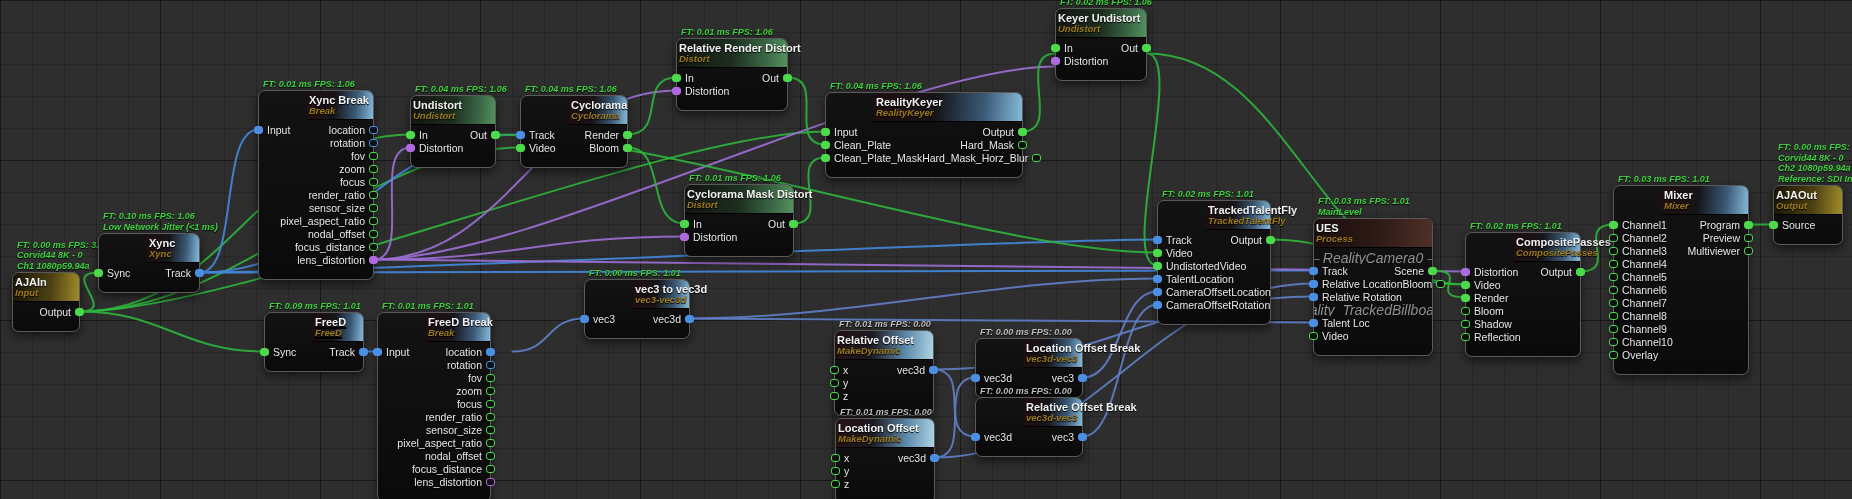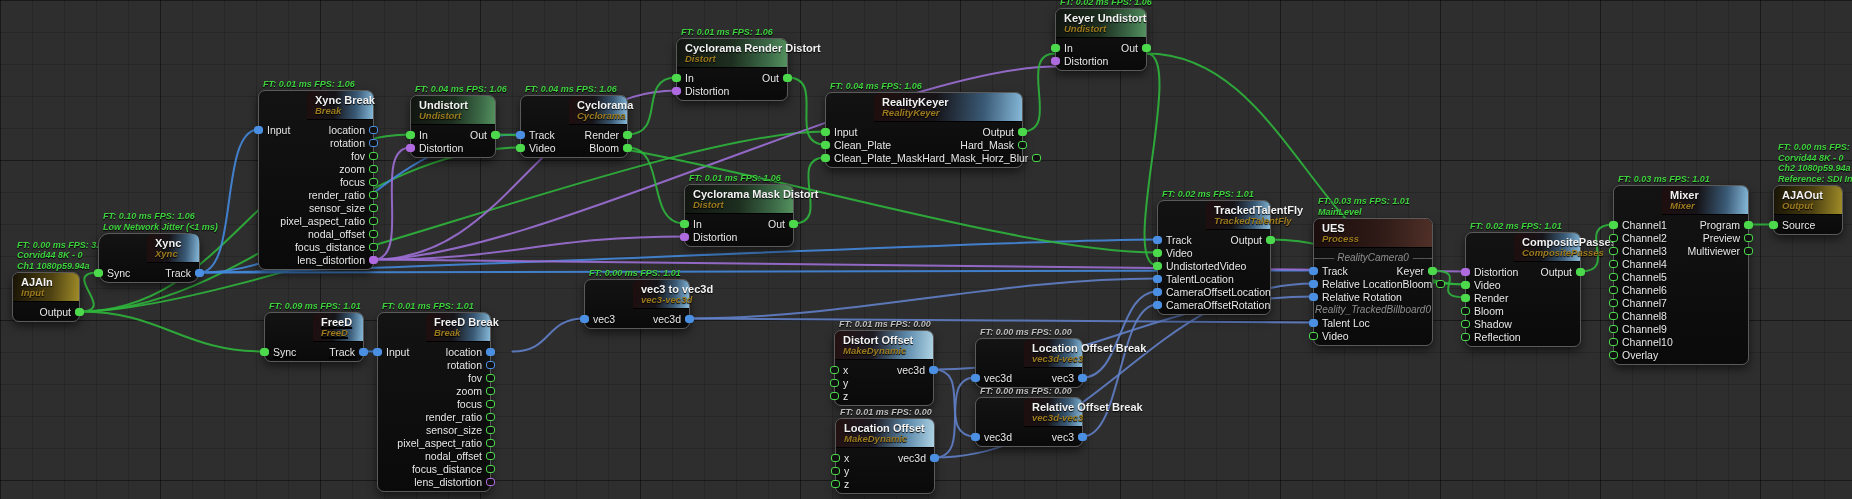--- a/index.html
+++ b/index.html
@@ -15,39 +15,39 @@
     font-family:"Liberation Sans",sans-serif;
   }
   #wires{position:absolute;left:0;top:0;pointer-events:none;}
   #wires path{fill:none;stroke-width:2;stroke-linecap:round;opacity:0.9;}
   .node{
     position:absolute;
     background:linear-gradient(180deg,#131313,#0a0a0a);
     border:1px solid #5a5a5a;border-radius:7px;
     box-shadow:0 4px 10px rgba(0,0,0,0.55);
   }
-  .node-header{padding:3px 8px 3px;border-radius:6px 6px 0 0;border-bottom:1px solid #000;}
+  .node-header{padding:3px 2px 3px;border-radius:6px 6px 0 0;border-bottom:1px solid #000;}
   .node-title{font-size:11px;font-weight:bold;color:#f2f2f2;line-height:12px;white-space:nowrap;text-shadow:0 1px 1px #000;}
   .node-subtitle{font-size:9.5px;font-style:italic;font-weight:bold;color:#9c7a1e;line-height:10px;white-space:nowrap;text-shadow:0 1px 1px #000;}
   .hdr-redblue{background:linear-gradient(95deg,#1f0e0e 0%,#161418 42%,#3a5a76 74%,#86b9d9 100%);margin-left:48px;}
   .hdr-green{background:linear-gradient(95deg,#121511 0%,#1d2e1f 50%,#3c6a47 82%,#55925f 100%);}
   .hdr-olive{background:linear-gradient(95deg,#181306 0%,#4e4212 58%,#a08c28 100%);}
   .hdr-offsetblue{background:linear-gradient(95deg,#241111 0%,#1d1a22 38%,#5d8aab 72%,#aed3e4 100%);}
   .hdr-ues{background:linear-gradient(95deg,#1b0d0d 0%,#2e1a16 55%,#503028 100%);}
-  .rows{padding:3px 0 3px;}
+  .rows{padding:3px 0 13px;}
   .row{display:flex;align-items:center;justify-content:space-between;height:13px;padding:0 3px;}
   .side{display:flex;align-items:center;gap:4px;color:#e8e8e8;font-size:10.5px;white-space:nowrap;text-shadow:0 1px 1px #000;}
   .side.r{margin-left:auto;}
   .pin{width:9px;height:8px;border-radius:3px;box-sizing:border-box;border:1.5px solid;background:#101010;flex:0 0 auto;}
   .pin.l{margin-left:-8px;}
   .pin.r{margin-right:-8px;}
   .pin.green{border-color:#4cd94c;} .pin.green.filled{background:#4cd94c;}
   .pin.blue{border-color:#4b8fe2;}  .pin.blue.filled{background:#4b8fe2;}
   .pin.purple{border-color:#b06ae0;}.pin.purple.filled{background:#b06ae0;}
-  .grouprow{display:flex;align-items:center;justify-content:center;height:13px;color:#8f8f8f;font-style:italic;font-size:10px;white-space:nowrap;overflow:hidden;}
+  .grouprow{display:flex;align-items:center;justify-content:center;height:13px;color:#8f8f8f;font-style:italic;font-size:14px;white-space:nowrap;overflow:hidden;}
   .grouprow::before,.grouprow::after{content:"\2014\2014\2014";color:#6a6a6a;margin:0 4px;letter-spacing:-1px;}
   .stats{position:absolute;bottom:100%;left:4px;margin-bottom:2px;font-size:9px;font-style:italic;font-weight:bold;color:#3fd23f;line-height:10.5px;white-space:nowrap;text-shadow:0 1px 1px #000;}
   .stats.gray{color:#bdbdbd;margin-top:42px;}
 </style>
 </head>
 <body>
 
 <div id="canvas">
   <svg id="wires" width="1852" height="499">
       <path d="M 79.5 311.5 C 119.5 311.5, 58.5 272.5, 98.5 272.5" stroke="#2fb53c"></path>
@@ -99,21 +99,21 @@
       </div>
       <div class="rows">
         <div class="row">
           <span class="side r">
             <span>Output</span>
             <span class="pin r green filled"></span>
           </span>
         </div>
       </div>
     </div>
-    <div class="node" style="left: 98px; top: 233px; width: 100px; border-radius: 11px;">
+    <div class="node" style="left: 98px; top: 233px; width: 100px;">
       <div class="stats">
         <div>FT: 0.10 ms FPS: 1.06</div>
         <div>Low Network Jitter (&lt;1 ms)</div>
       </div>
       <div class="node-header hdr-redblue">
         <div class="node-title">Xync</div>
         <div class="node-subtitle">Xync</div>
       </div>
       <div class="rows">
         <div class="row">
@@ -265,21 +265,21 @@
             <span class="pin r green filled"></span>
           </span>
         </div>
       </div>
     </div>
     <div class="node" style="left: 676px; top: 38px; width: 110px;">
       <div class="stats">
         <div>FT: 0.01 ms FPS: 1.06</div>
       </div>
       <div class="node-header hdr-green">
-        <div class="node-title">Cyclorama Render Distort</div>
+        <div class="node-title">Relative Render Distort</div>
         <div class="node-subtitle">Distort</div>
       </div>
       <div class="rows">
         <div class="row">
           <span class="side">
             <span class="pin l green filled"></span>
             <span>In</span>
           </span>
           <span class="side r">
             <span>Out</span>
@@ -450,21 +450,21 @@
         <div class="node-subtitle">Process</div>
       </div>
       <div class="rows">
         <div class="grouprow">RealityCamera0</div>
         <div class="row">
           <span class="side">
             <span class="pin l blue filled"></span>
             <span>Track</span>
           </span>
           <span class="side r">
-            <span>Keyer</span>
+            <span>Scene</span>
             <span class="pin r green filled"></span>
           </span>
         </div>
         <div class="row">
           <span class="side">
             <span class="pin l blue filled"></span>
             <span>Relative Location</span>
           </span>
           <span class="side r">
             <span>Bloom</span>
@@ -773,21 +773,21 @@
             <span class="pin r blue filled"></span>
           </span>
         </div>
       </div>
     </div>
     <div class="node" style="left: 834px; top: 330px; width: 98px;">
       <div class="stats gray">
         <div>FT: 0.01 ms FPS: 0.00</div>
       </div>
       <div class="node-header hdr-offsetblue">
-        <div class="node-title">Distort Offset</div>
+        <div class="node-title">Relative Offset</div>
         <div class="node-subtitle">MakeDynamic</div>
       </div>
       <div class="rows">
         <div class="row">
           <span class="side">
             <span class="pin l green"></span>
             <span>x</span>
           </span>
           <span class="side r">
             <span>vec3d</span>

